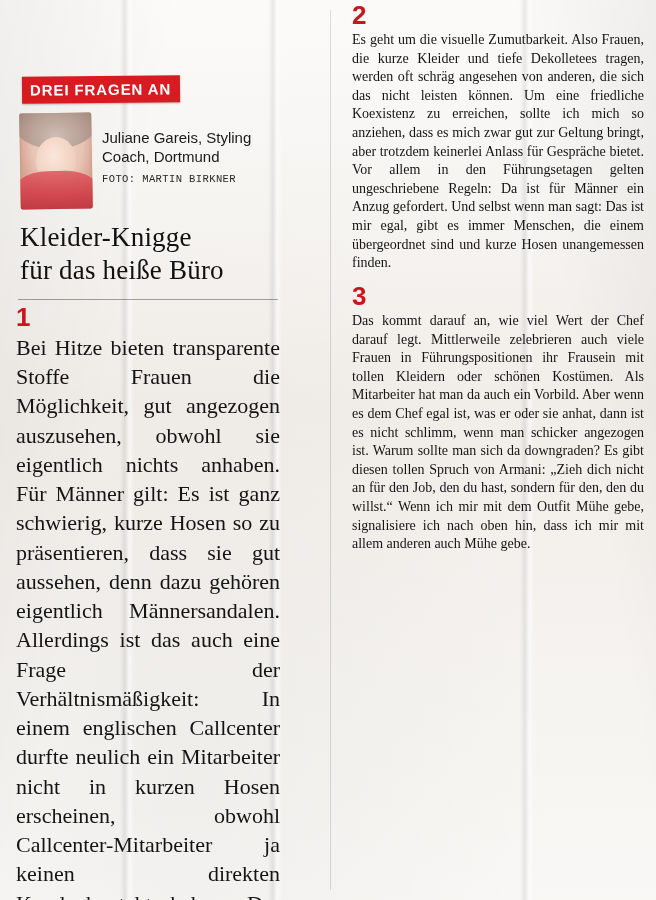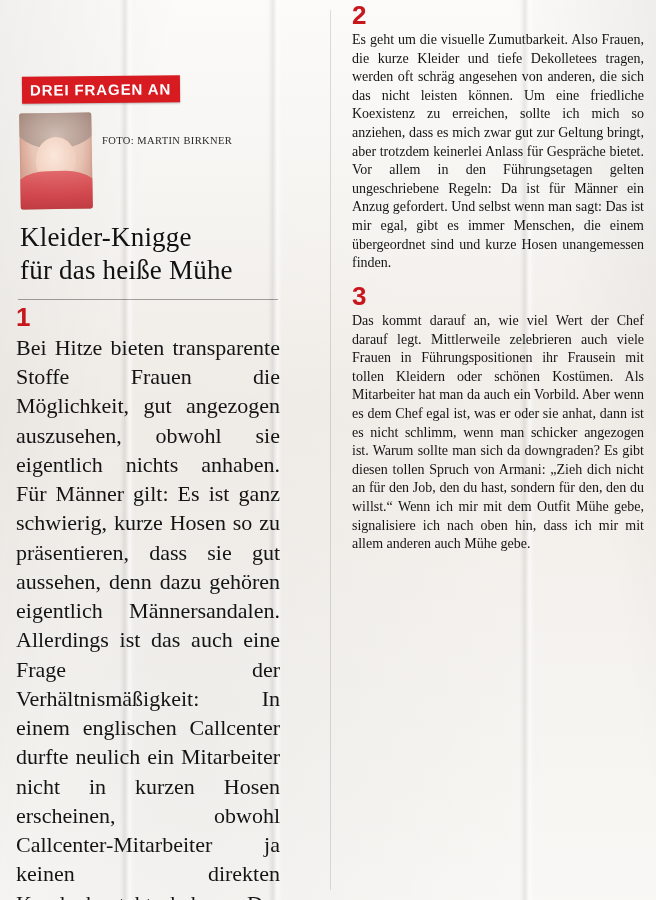--- a/index.html
+++ b/index.html
@@ -124,21 +124,21 @@
     padding-top: 16px;
   }
   .byline-name {
     font-family: "Liberation Sans", sans-serif;
     font-size: 15px;
     line-height: 1.25;
     color: #1a1a1a;
     max-width: 175px;
   }
   .photo-credit {
-    font-family: Liberation Serif, serif;
+    font-family: Liberation Mono, monospace;
     font-size: 10.5px;
     letter-spacing: 0.4px;
     color: #2a2a2a;
     margin-top: 6px;
   }
 
   
   .headline {
     font-family: "Liberation Serif", serif;
     font-size: 27px;
@@ -206,26 +206,27 @@
 
     <div class="kicker">DREI FRAGEN AN</div>
 
     <div class="byline-row">
       <div class="portrait">
         <div class="hair"></div>
         <div class="face"></div>
         <div class="dress"></div>
       </div>
       <div class="byline-text">
+        <div class="byline-name">Juliane Gareis, Styling Coach, Dortmund</div>
         <div class="photo-credit">FOTO: MARTIN BIRKNER</div>
       </div>
     </div>
 
     <div class="headline" style="white-space: pre-line;">Kleider-Knigge
-für das heiße Mühe</div>
+für das heiße Büro</div>
 
     <div class="rule"></div>
 
     <div class="qa">
       <div class="qa-head">
         <span class="qa-num">1</span>
       </div>
       <div class="qa-body">Bei Hitze bieten transparente Stoffe Frauen die Möglichkeit, gut angezogen auszusehen, obwohl sie eigentlich nichts anhaben. Für Männer gilt: Es ist ganz schwierig, kurze Hosen so zu präsentieren, dass sie gut aussehen, denn dazu gehören eigentlich Männersandalen. Allerdings ist das auch eine Frage der Verhältnismäßigkeit: In einem englischen Callcenter durfte neulich ein Mitarbeiter nicht in kurzen Hosen erscheinen, obwohl Callcenter-Mitarbeiter ja keinen direkten Kundenkontakt haben. Der junge Mann ging dann nach Hause und kam in einem Kleid zurück. Denn für Frauen war das erlaubt. Es kommt also auch auf die Branche an, in der man arbeitet. Im Medienbereich kann man mehr Haut zeigen. Aber bei Versicherungen oder Banken ist das eher unangemessen.</div>
     </div>
 

